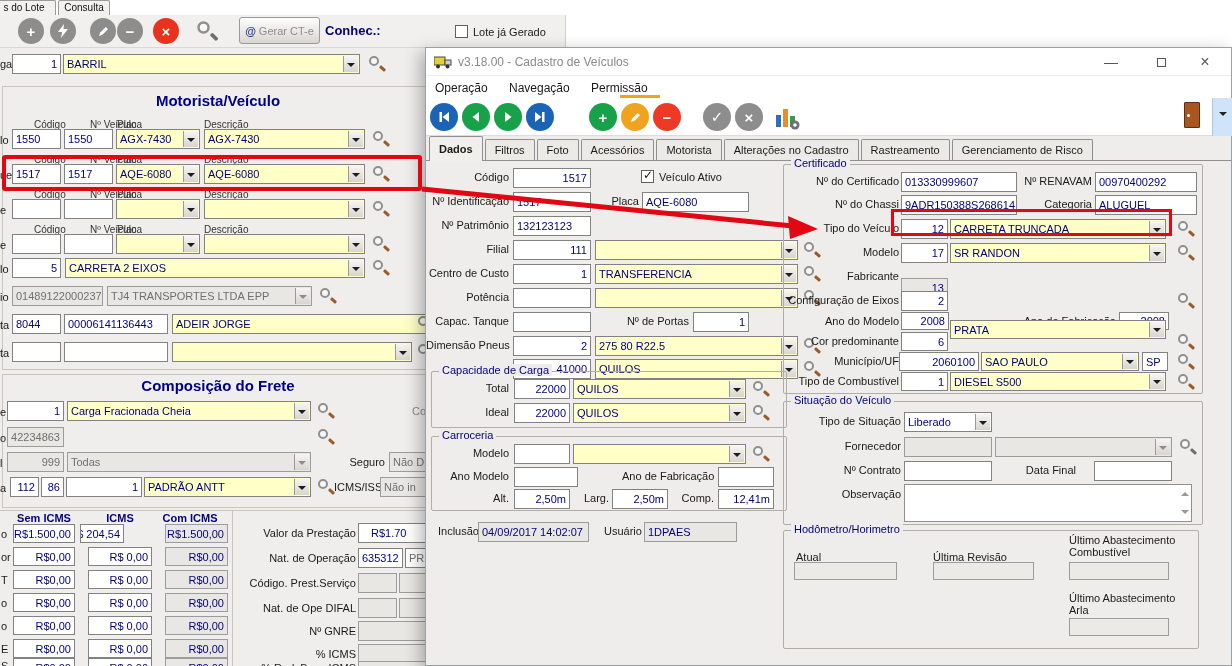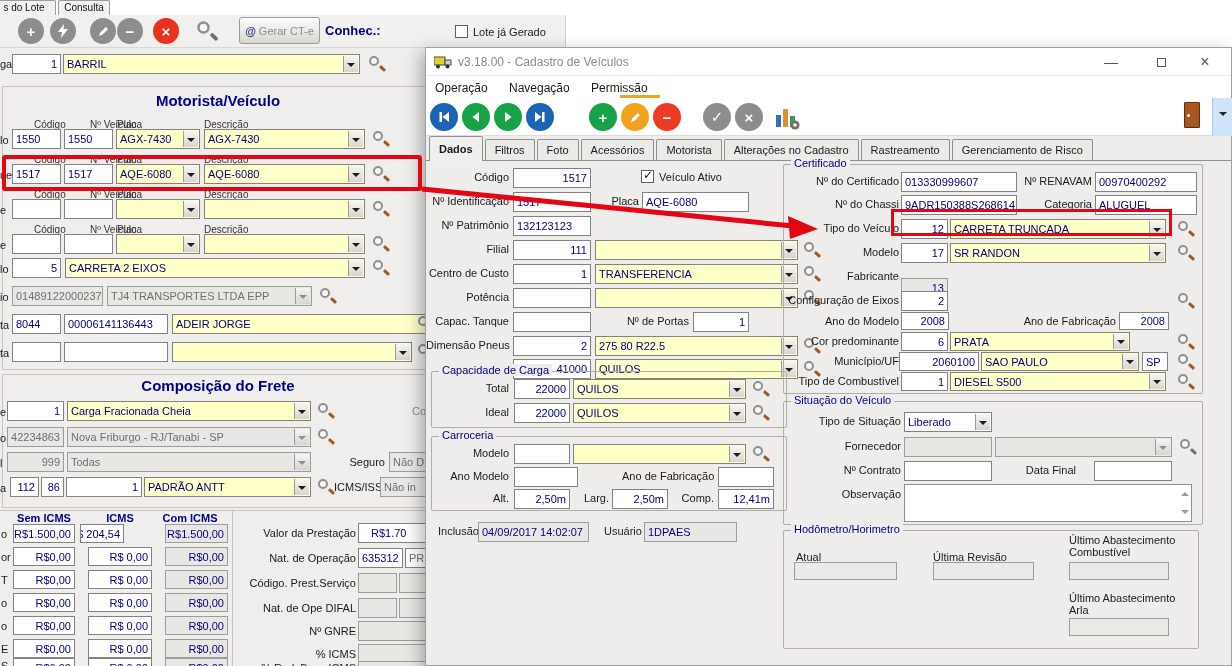--- a/index.html
+++ b/index.html
@@ -272,26 +272,20 @@
     <span class="mag" style="left:317px;top:402px">
         <i></i>
         <b></b>
       </span>
     <div class="lb" style="left:412px;top:405px;color:#8a8a8a">Coe</div>
 
     <div class="lb" style="left:0;top:432px">o</div>
     <div class="fld dis fr" style="left:7px;top:427px;width:57px">
         <span>42234863</span>
       </div>
-    <div class="fld dis dd" style="left:67px;top:427px;width:244px">
-        <span>Nova Friburgo - RJ/Tanabi - SP</span>
-        <span class="ddb">
-          <i class="tri"></i>
-        </span>
-      </div>
     <span class="mag" style="left:317px;top:428px">
         <i></i>
         <b></b>
       </span>
 
     <div class="lb" style="left:0;top:457px">l</div>
     <div class="fld dis fr" style="left:7px;top:452px;width:57px">
         <span>999</span>
       </div>
     <div class="fld dis dd" style="left:67px;top:452px;width:244px">
@@ -753,21 +747,21 @@
       </div>
     <div class="lbr" style="left:595px;top:267px;width:95px">Ano de Fabricação</div>
     <div class="fld fr" style="left:693px;top:264px;width:50px;height:18px">
         <span>2008</span>
       </div>
 
     <div class="lbr" style="left:360px;top:287px;width:113px">Cor predominante</div>
     <div class="fld fr" style="left:475px;top:284px;width:47px;height:19px">
         <span>6</span>
       </div>
-    <div class="fld yel dd" style="left:524px;top:284px;width:180px;height:19px">
+    <div class="fld yel dd" style="left:524px;top:272px;width:216px;height:19px">
         <span>PRATA</span>
         <span class="ddb">
           <i class="tri" style="margin-top:6px"></i>
         </span>
       </div>
     <span class="mag" style="left:751px;top:285px">
         <i></i>
         <b></b>
       </span>
 

